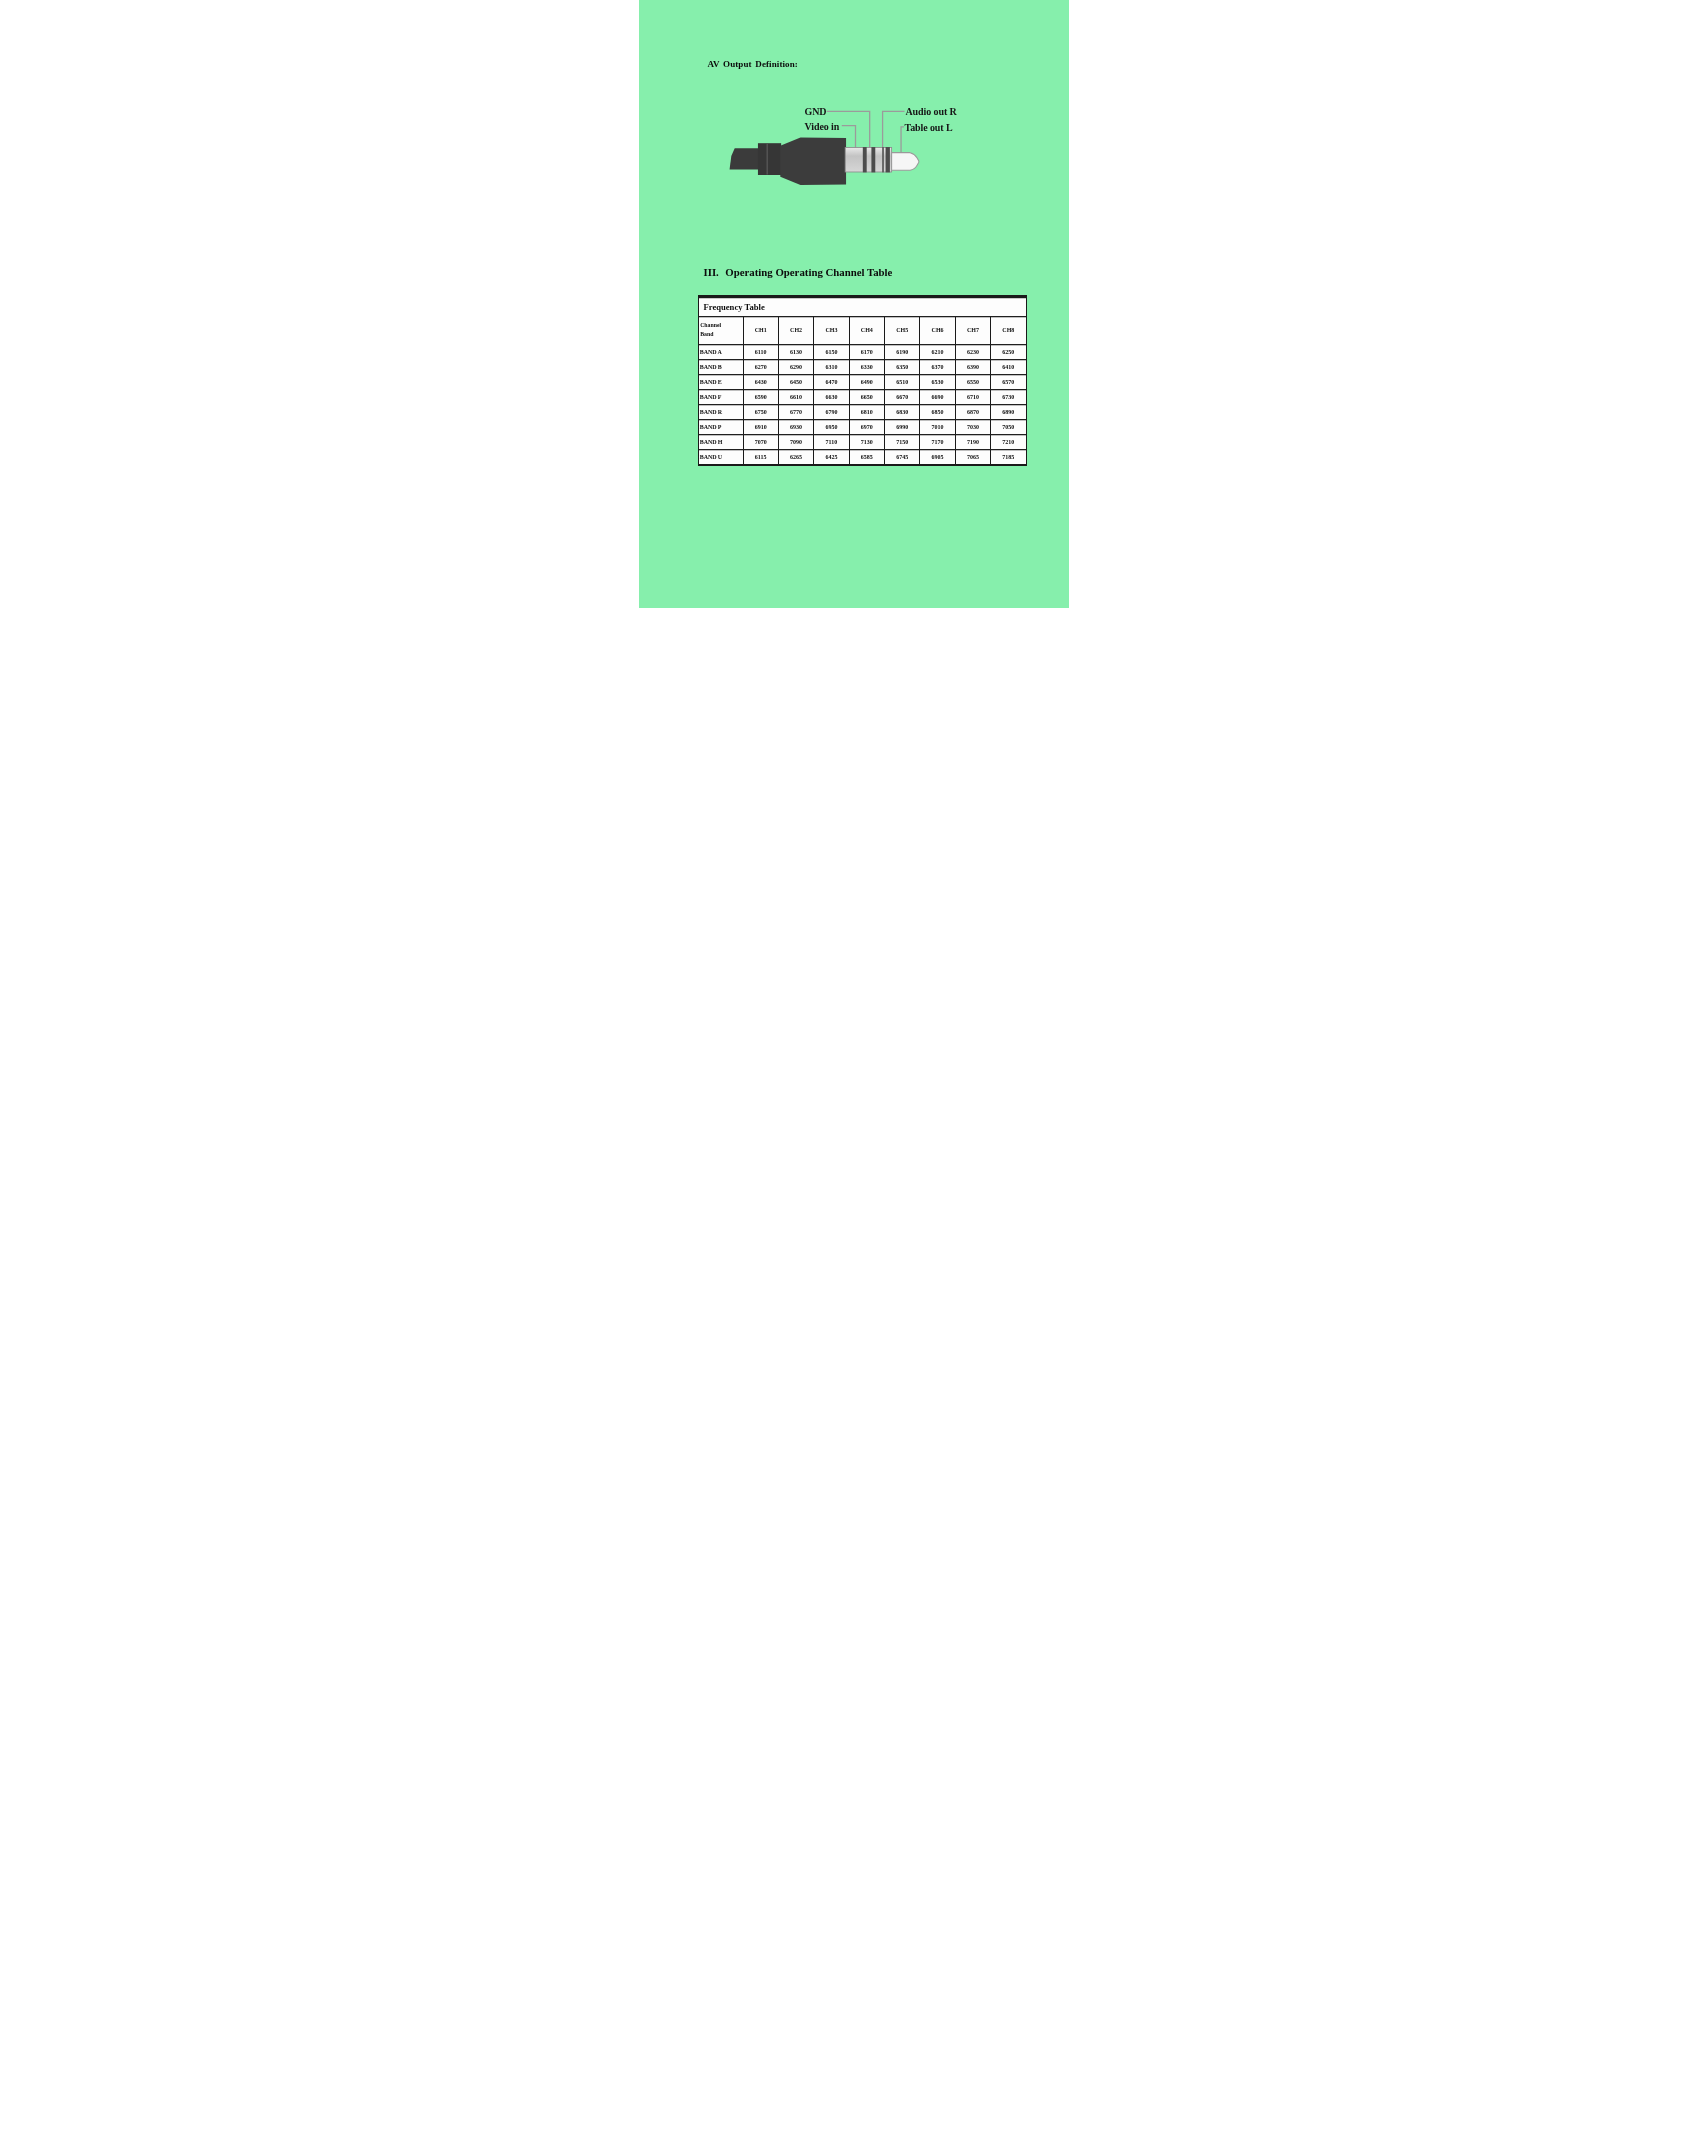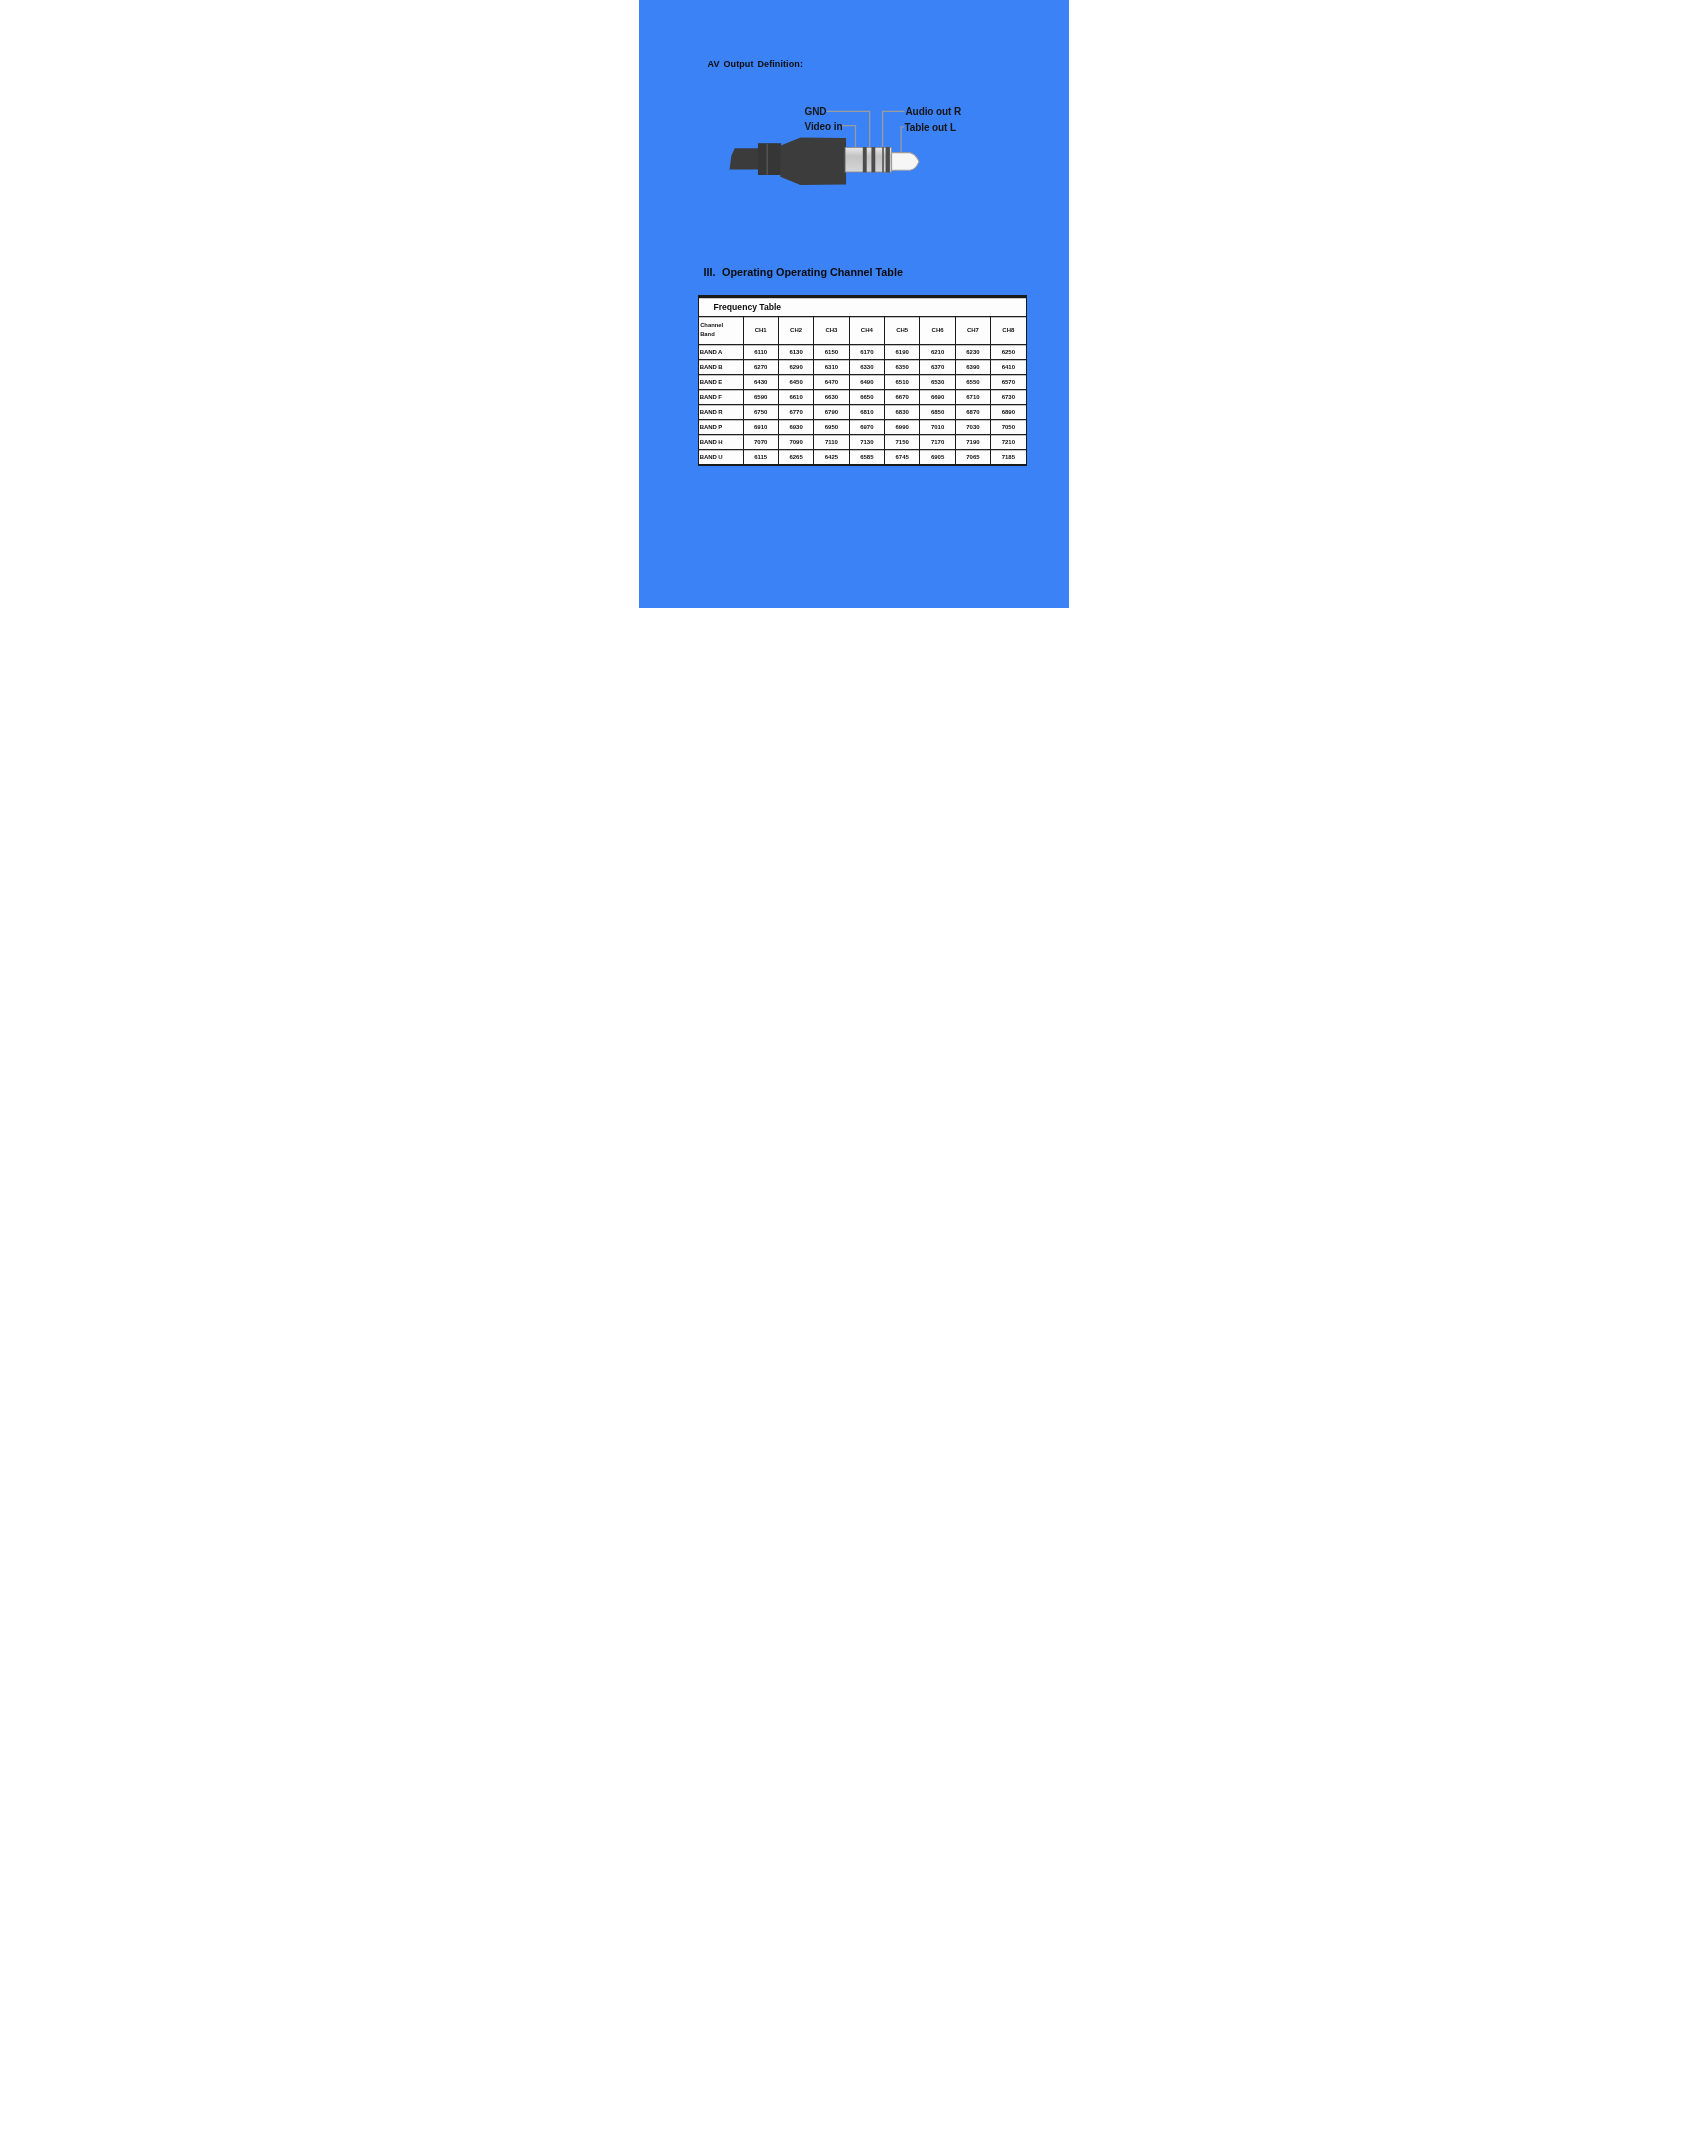--- a/index.html
+++ b/index.html
@@ -1,22 +1,22 @@
 <!DOCTYPE html>
 <html style="font-size:6.9px"><head>
 <meta charset="utf-8">
 <style>
   html, body { margin: 0; padding: 0; background: #ffffff; }
   .page {
     position: relative;
     width: 430px;
     height: 608px;
     margin: 0 auto;
-    background: #3b82f6;
-    font-family: Liberation Sans, sans-serif;
+    background: #86efac;
+    font-family: Liberation Serif, serif;
     color: #101010;
     overflow: hidden;
   }
 
   
   .h-av {
     position: absolute;
     left: 69px; top: 59px;
     font-size: 9px;
     font-weight: bold;
@@ -63,21 +63,21 @@
     border-left: 1.3px solid #1a1a1a;
     border-right: 0.9px solid #1a1a1a;
     border-top: 3px solid #1a1a1a;
     border-bottom: 2.6px solid #1a1a1a;
     background: #fdfdfd;
   }
   .ft-title-row {
     height: 18px;
     display: flex;
     align-items: center;
-    padding-left: 15px;
+    padding-left: 5px;
     font-size: 8.6px;
     font-weight: bold;
     color: #0b0b0b;
     box-shadow: inset 0 0.9px 0 #c9c9c9;
   }
   .ft-grid {
     display: grid;
     grid-template-columns: 44px repeat(8, 1fr);
     box-sizing: border-box;
     border-top: 1.7px solid #1f1f1f;

